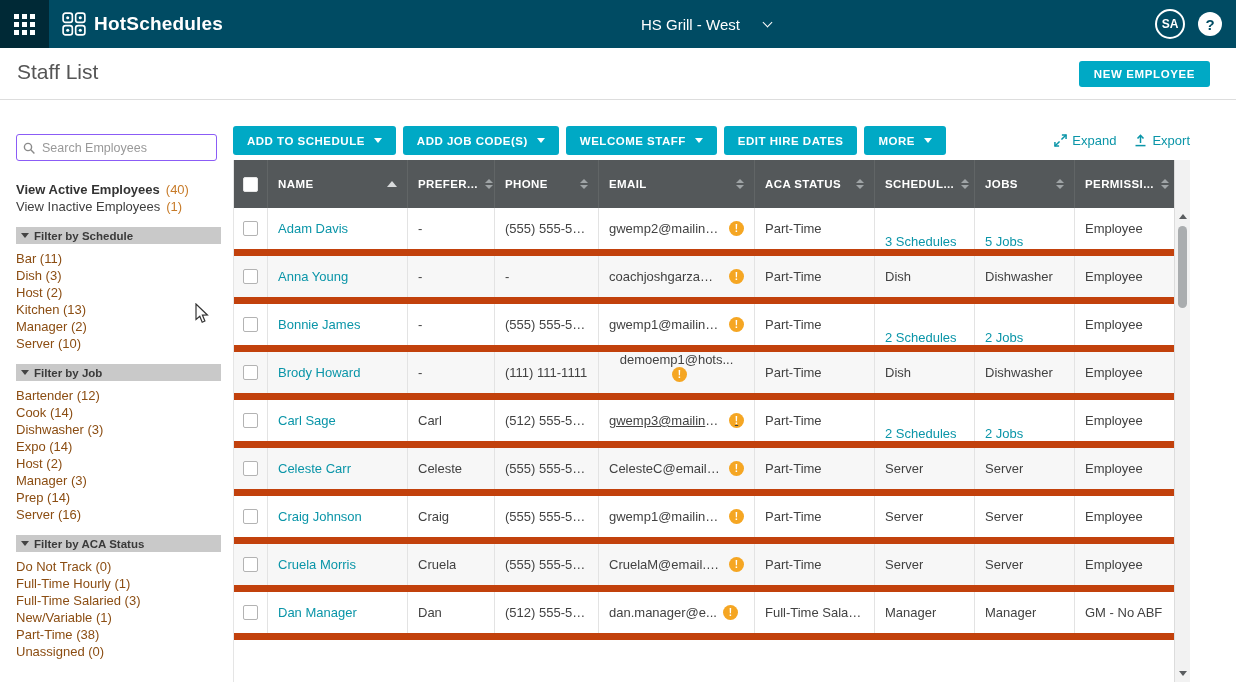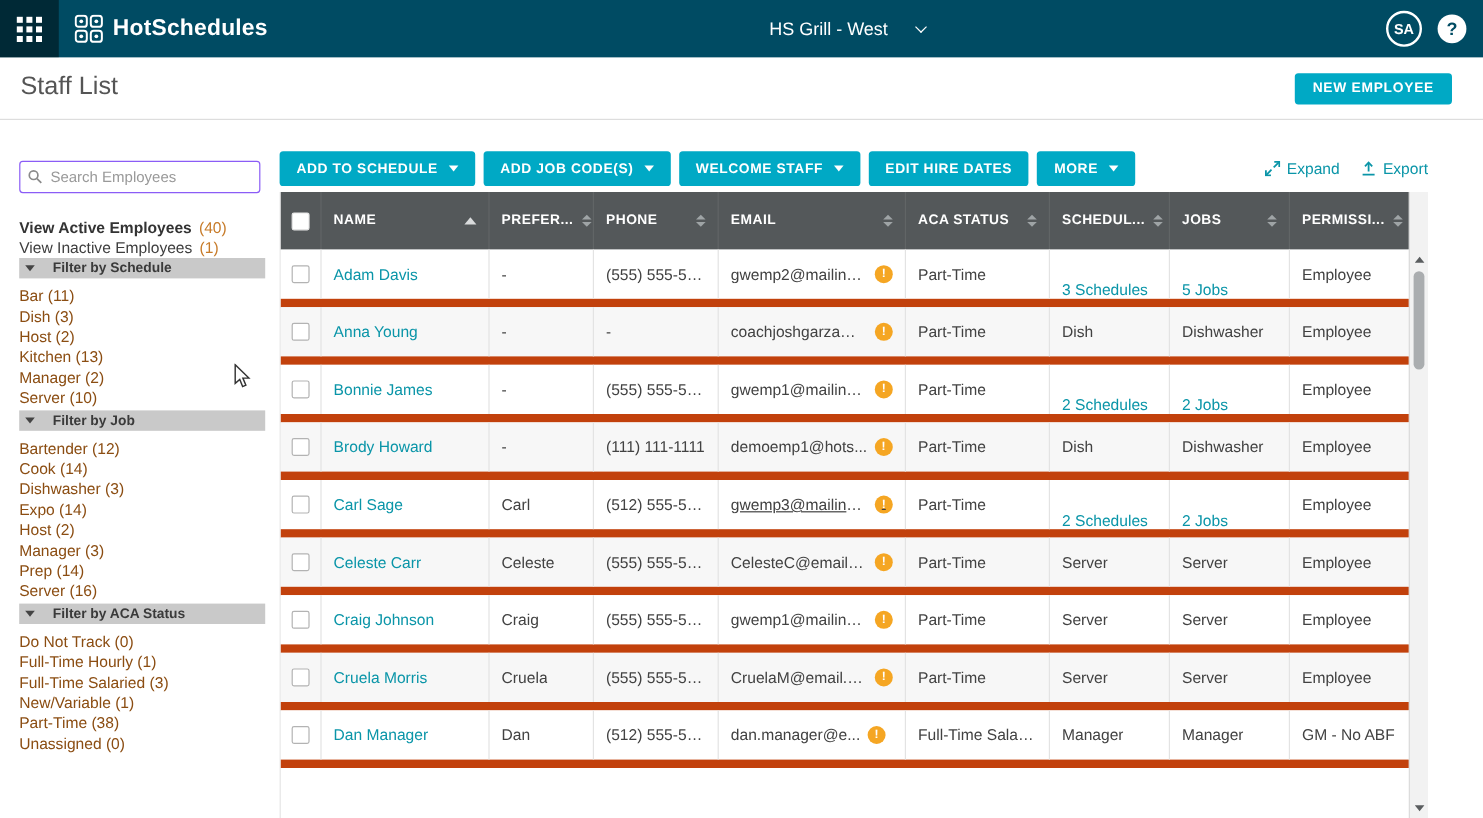--- a/index.html
+++ b/index.html
@@ -34,21 +34,21 @@
   
   .sidebar{position:absolute;top:101px;left:0;width:233px;bottom:0;padding:33px 12px 0 16px;background:#fff;}
   .search-box{position:relative;width:201px;height:27px;border:1px solid #8b5cf6;border-radius:3px;background:#fff;}
   .search-box input{width:100%;height:100%;border:none;outline:none;padding:0 8px 0 25px;font-size:12.5px;color:#555;font-family:inherit;background:transparent;}
   .search-box input::placeholder{color:#999;}
   .search-icon{position:absolute;left:6px;top:6px;width:13px;height:13px;display:block;}
   .views{margin-top:20px;}
   .view-row{display:flex;gap:6px;font-size:13px;color:#3e3e3e;line-height:17px;cursor:pointer;}
   .view-row.view-active .view-label{font-weight:700;color:#333;}
   .view-count{color:var(--count-orange);}
-  .filter-header{height:17px;width:205px;background:#C9C9C9;display:flex;align-items:center;gap:15px;padding:0 5px;font-size:11.5px;font-weight:700;color:#3a3a3a;cursor:pointer;}
+  .filter-header{margin-top:12px;height:17px;width:205px;background:#C9C9C9;display:flex;align-items:center;gap:5px;padding:0 5px;font-size:11.5px;font-weight:700;color:#3a3a3a;cursor:pointer;}
   .tri-down{width:0;height:0;border-left:4px solid transparent;border-right:4px solid transparent;border-top:5px solid #444;display:block;}
   .filter-list{margin:6px 0 2px 0;}
   .filter-item{font-size:13px;line-height:17px;color:var(--sidebar-link);cursor:pointer;white-space:nowrap;}
 
   
   .main{position:absolute;top:101px;left:233px;right:0;bottom:0;background:#fff;}
   .toolbar{position:absolute;top:25px;left:0;width:957px;height:29px;display:flex;align-items:center;}
   .toolbar-buttons{display:flex;}
   .tb-btn{height:29px;background:var(--accent-teal);color:#fff;border:none;border-radius:3px;font-family:inherit;font-size:11.5px;font-weight:700;letter-spacing:0.5px;padding:0 14px;margin-right:7px;display:flex;align-items:center;gap:9px;cursor:pointer;}
   .caret-down{width:0;height:0;border-left:4px solid transparent;border-right:4px solid transparent;border-top:5px solid #fff;display:block;}
@@ -408,21 +408,21 @@
             </div>
             <div class="td" style="width: 140px;">
               <span class="name-link">Brody Howard</span>
             </div>
             <div class="td" style="width: 87px;">
               <span class="cell-text">-</span>
             </div>
             <div class="td" style="width: 104px;">
               <span class="cell-text">(111) 111-1111</span>
             </div>
-            <div class="td" style="width: 156px;">
+            <div class="td" style="width: 156px; flex-direction: column;">
               <span class="cell-text">demoemp1@hots...</span>
               <span class="warn-icon">!</span>
             </div>
             <div class="td" style="width: 120px;">
               <span class="cell-text">Part-Time</span>
             </div>
             <div class="td" style="width: 100px;">
               <span class="cell-text">Dish</span>
             </div>
             <div class="td" style="width: 100px;">

